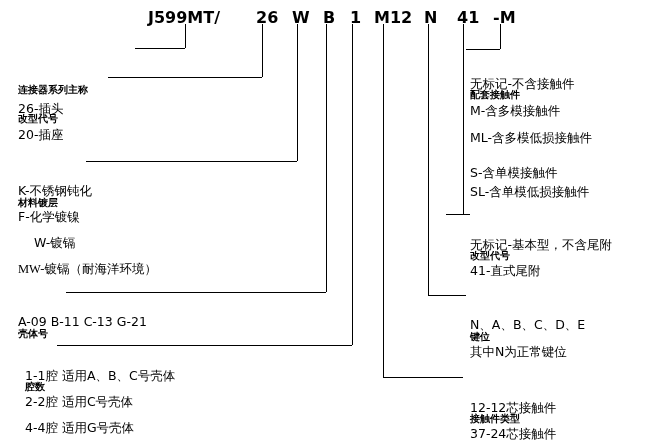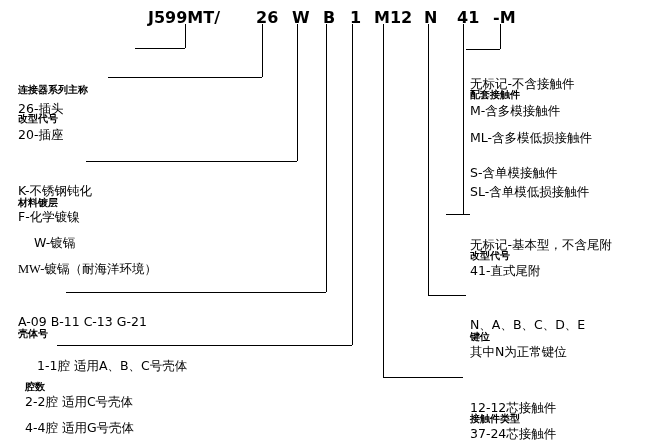--- a/index.html
+++ b/index.html
@@ -89,21 +89,21 @@
       <div class="label-line" style="left: 18px; top: 101px;">26-插头</div>
       <div class="label-line" style="left: 18px; top: 127px; text-align: center;">20-插座</div>
       <div class="label-head" style="left: 18px; top: 156px;">材料镀层</div>
       <div class="label-line" style="left: 18px; top: 183px;">K-不锈钢钝化</div>
       <div class="label-line" style="left: 18px; top: 209px;">F-化学镀镍</div>
       <div class="label-line" style="left: 34px; top: 235px;">W-镀镉</div>
       <div class="label-line" style="left: 18px; top: 261px; font-family: Liberation Serif, serif;">MW-镀镉（耐海洋环境）</div>
       <div class="label-head" style="left: 18px; top: 287px;">壳体号</div>
       <div class="label-line" style="left: 18px; top: 314px;">A-09  B-11  C-13   G-21</div>
       <div class="label-head" style="left: 25px; top: 340px;">腔数</div>
-      <div class="label-line" style="left: 25px; top: 358px; margin-left: 12px;">1-1腔  适用A、B、C号壳体</div>
+      <div class="label-line" style="left: 25px; top: 368px;">1-1腔  适用A、B、C号壳体</div>
       <div class="label-line" style="left: 25px; top: 394px;">2-2腔  适用C号壳体</div>
       <div class="label-line" style="left: 25px; top: 420px; text-align: right;">4-4腔  适用G号壳体</div>
     </div>
   <div id="right-layer">
       <div class="label-head" style="left: 470px; top: 48px;">配套接触件</div>
       <div class="label-line" style="left: 470px; top: 76px; text-align: right;">无标记-不含接触件</div>
       <div class="label-line" style="left: 470px; top: 103px; text-align: right;">M-含多模接触件</div>
       <div class="label-line" style="left: 470px; top: 130px;">ML-含多模低损接触件</div>
       <div class="label-line" style="left: 470px; top: 165px;">S-含单模接触件</div>
       <div class="label-line" style="left: 470px; top: 184px;">SL-含单模低损接触件</div>

